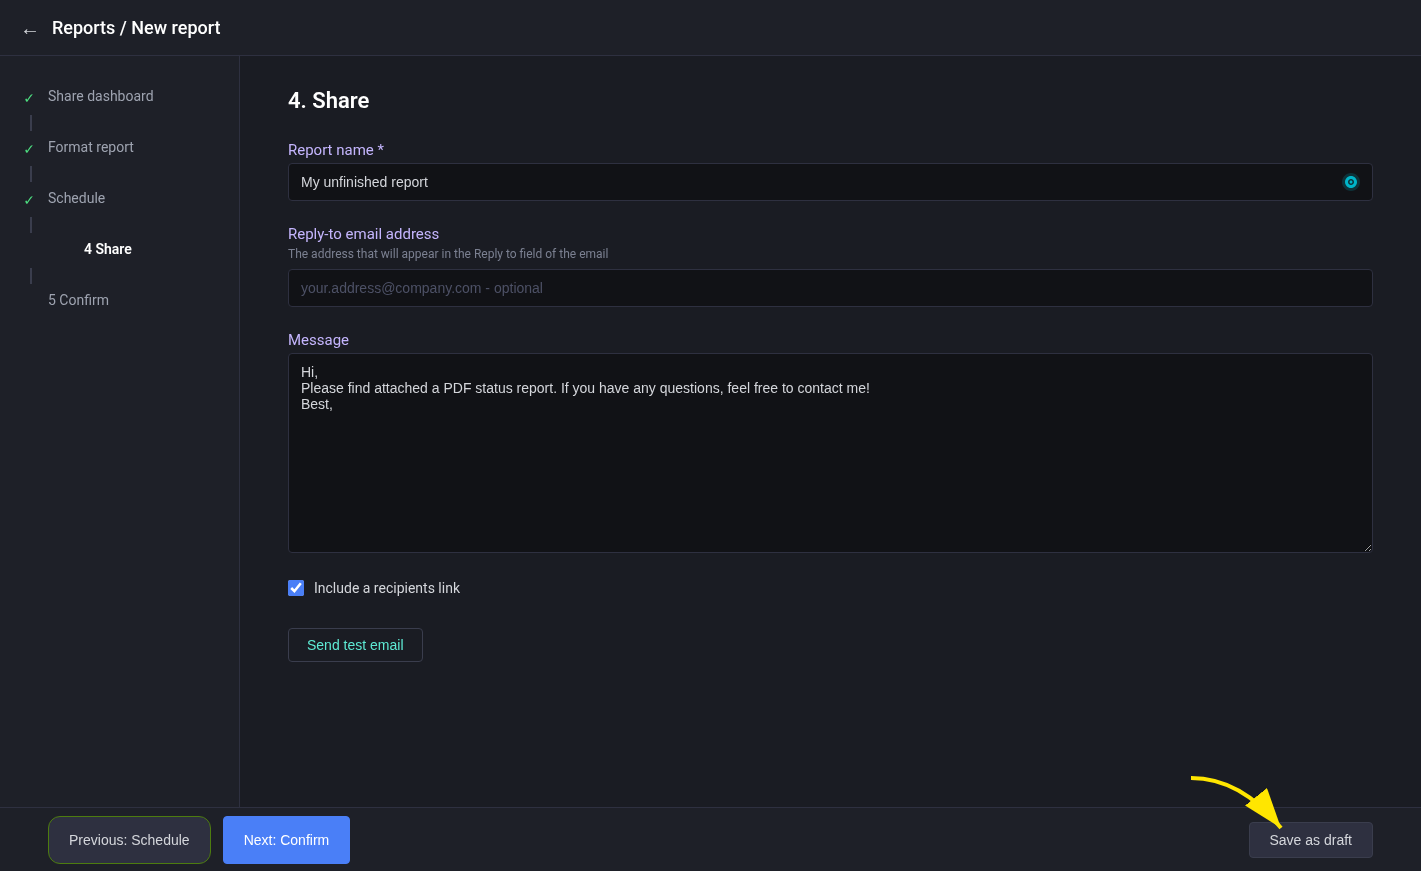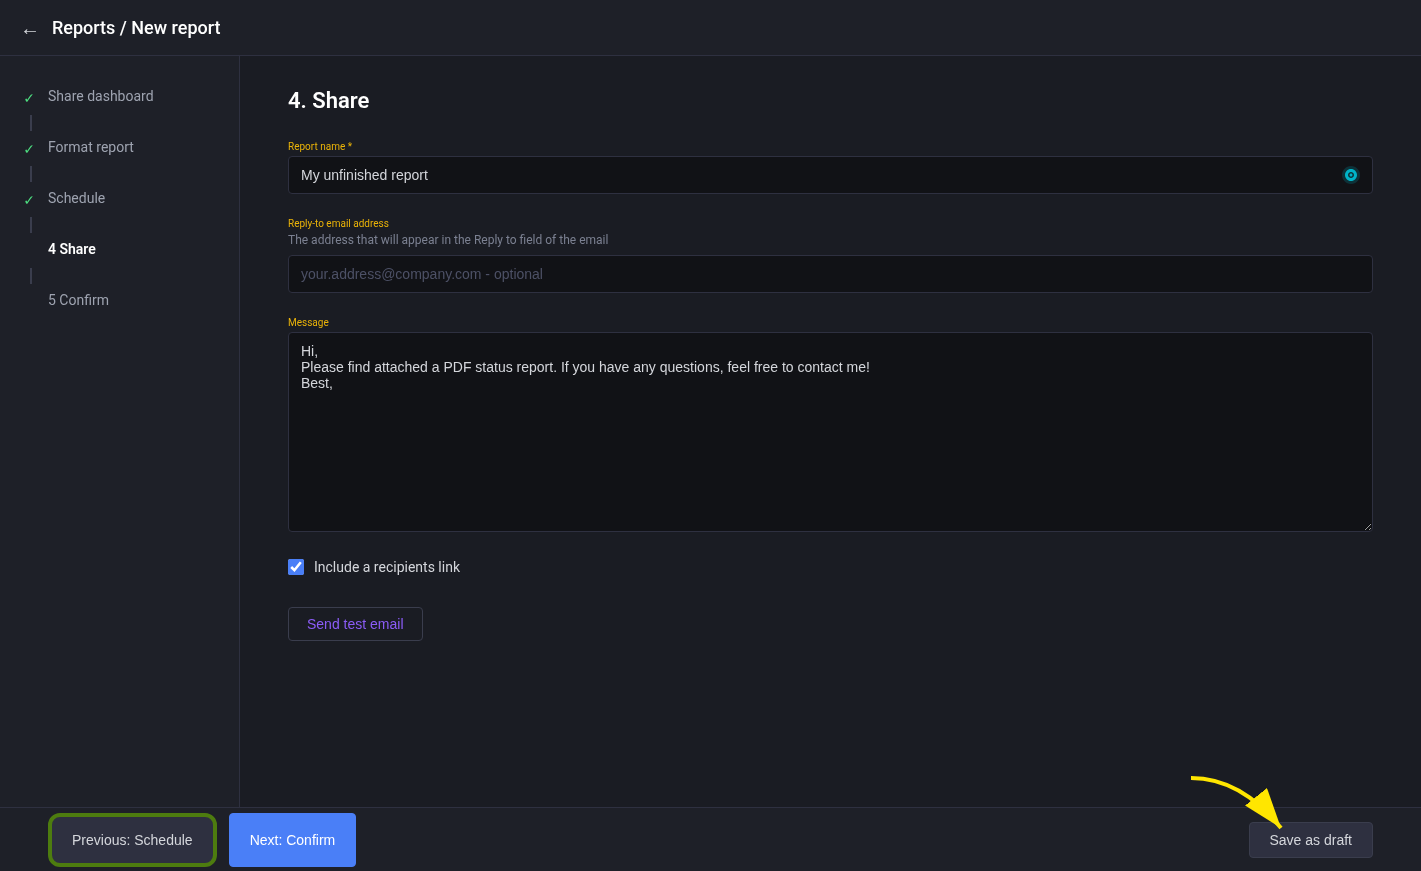--- a/index.html
+++ b/index.html
@@ -83,20 +83,21 @@
     .sidebar-item-label {
       font-size: 14px;
       color: #9ea3b0;
     }
     .sidebar-item.active .sidebar-item-label {
       color: #ffffff;
       font-weight: 600;
     }
     .sidebar-item.active {
       background: transparent;
+      gap: 36px;
     }
     .sidebar-connector-line {
       margin-left: 30px;
       width: 2px;
       height: 16px;
       background: #3a3d4d;
     }
 
     
     .content {
@@ -110,22 +111,22 @@
       font-weight: 600;
       color: #ffffff;
       margin-bottom: 28px;
     }
 
     
     .form-group {
       margin-bottom: 24px;
     }
     .form-label {
-      font-size: 10px;
-      color: #eab308;
+      font-size: 15px;
+      color: #c4b5fd;
       margin-bottom: 4px;
       display: block;
     }
     .form-sublabel {
       font-size: 12px;
       color: #7b8091;
       margin-bottom: 8px;
     }
     .form-input-wrapper {
       position: relative;
@@ -173,21 +174,21 @@
     }
     .checkbox-label {
       font-size: 14px;
       color: #d4d6db;
     }
 
     
     .send-test-btn {
       background: transparent;
       border: 1px solid #3a3d4d;
-      color: #8b5cf6;
+      color: #5eead4;
       padding: 8px 18px;
       border-radius: 4px;
       font-size: 14px;
       cursor: pointer;
       margin-bottom: 28px;
     }
 
     
     .footer-bar {
       height: 64px;
@@ -198,21 +199,21 @@
       justify-content: space-between;
       padding: 0 48px;
       flex-shrink: 0;
     }
     .footer-left {
       display: flex;
       gap: 12px;
     }
     .btn-secondary {
       background: #2e3040;
-      border: 4px solid #4d7c0f;
+      border: 1px solid #4d7c0f;
       color: #d4d6db;
       padding: 15px 20px;
       border-radius: 12px;
       font-size: 14px;
       cursor: pointer;
       font-weight: 500;
     }
     .btn-primary {
       background: #4a7ff7;
       border: 1px solid #4a7ff7;

